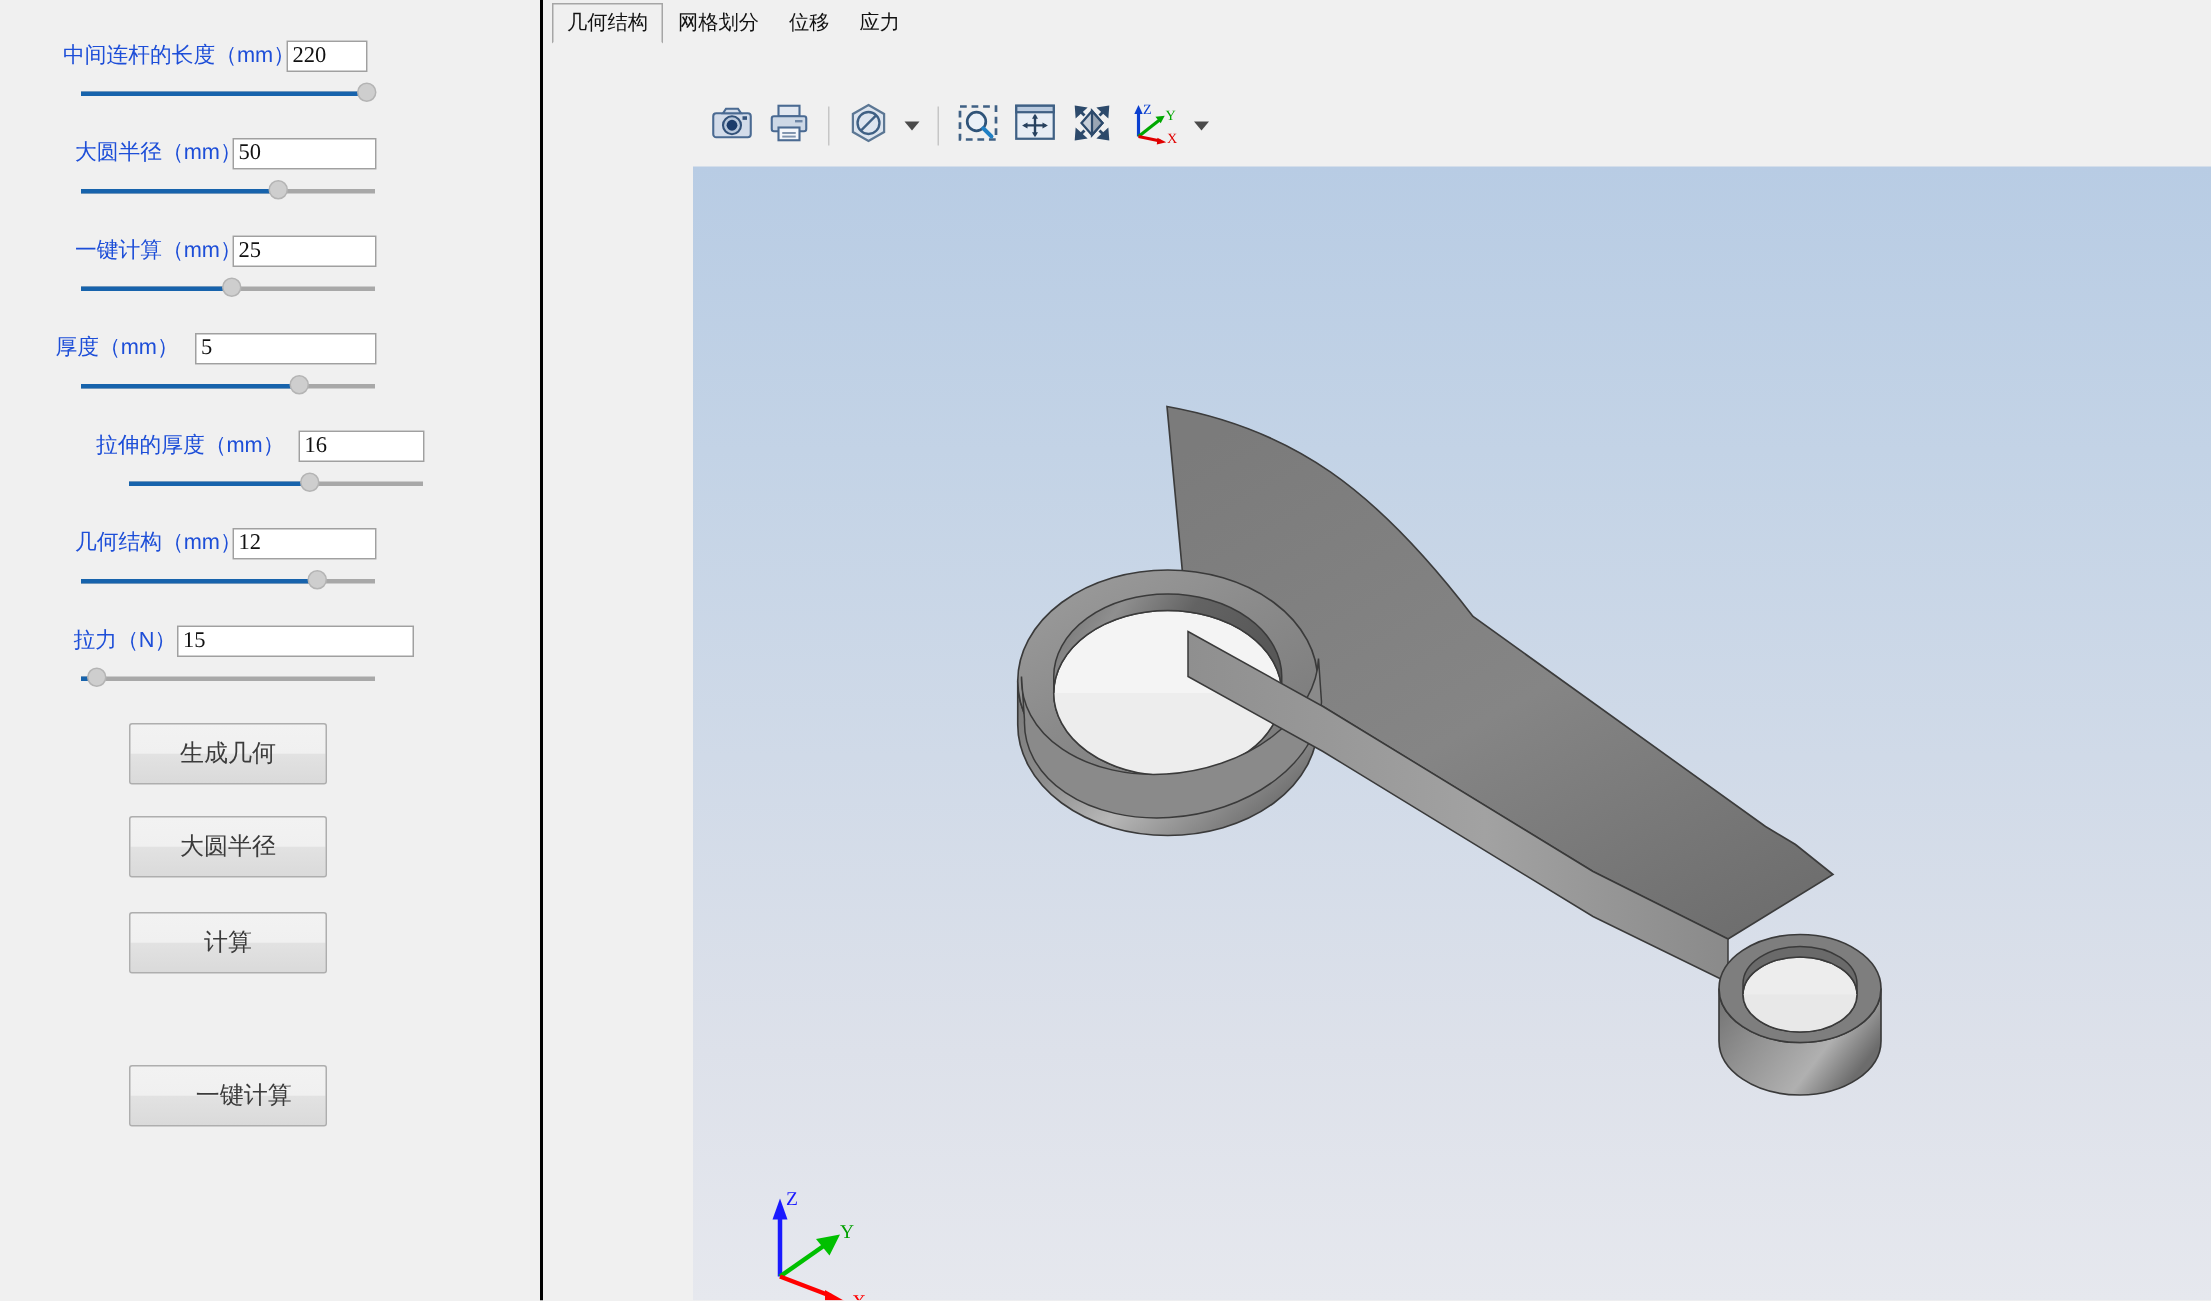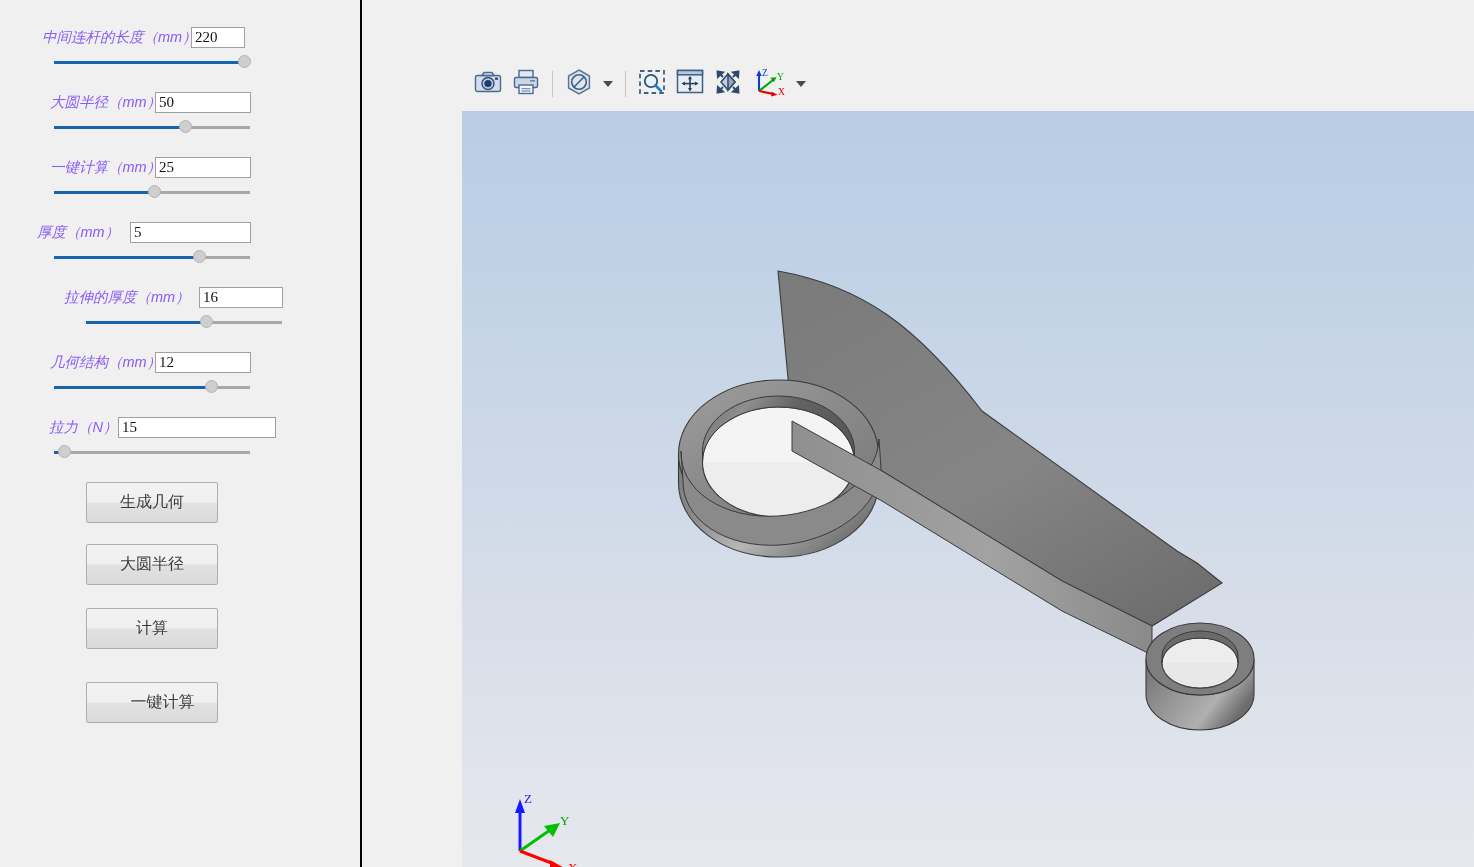--- a/index.html
+++ b/index.html
@@ -17,23 +17,22 @@
     width: 362px; height: 867px;
     background: #f0f0f0;
     border-right: 2px solid #000;
   }
   .param-row { position: absolute; left: 0; width: 362px; }
   .param-head {
     display: flex; align-items: center;
     height: 22px;
   }
   .param-label {
-    font-size: 14.5px; color: #8b5cf6; white-space: nowrap;
+    font-size: 14.5px; color: #1d4ed8; white-space: nowrap;
     line-height: 22px;
-    font-style: italic;
   }
   .param-input {
     height: 21px;
     border: 1px solid #a0a0a0;
     background: #ffffff;
     font-size: 15px;
     color: #111;
     padding: 0 3px;
     line-height: 19px;
     font-family: "Liberation Serif", "DejaVu Serif", serif;
@@ -229,25 +228,34 @@
             <div class="track-fill" style="width: 9.8px;"></div>
             <div class="knob" style="left: 9.8px;"></div>
           </div>
         </div>
       </div>
 
     <div id="button-container">
         <button class="panel-btn" style="top: 482px;">生成几何</button>
         <button class="panel-btn" style="top: 544px;">大圆半径</button>
         <button class="panel-btn" style="top: 608px;">计算</button>
-        <button class="panel-btn" style="top: 682px; padding-left: 21px;">一键计算</button>
+        <button class="panel-btn" style="top: 710px; padding-left: 21px;">一键计算</button>
       </div>
 
   </div>
 
+  <div id="tabstrip">
+    <div class="tabs" id="tabs-container">
+        <div class="tab active">几何结构</div>
+        <div class="tab">网格划分</div>
+        <div class="tab">位移</div>
+        <div class="tab">应力</div>
+      </div>
+    <div class="tabline"></div>
+  </div>
 
   <div id="viewer">
 
     <div id="toolbar">
 
       <div class="tbtn">
         <span>
         <svg width="28" height="24" viewBox="0 0 28 24">
           <rect x="1.5" y="5.5" width="25" height="16" rx="2" fill="#d3dcea" stroke="#4a6a92" stroke-width="1.4"></rect>
           <path d="M8 5.5 L10 2.5 L18 2.5 L20 5.5 Z" fill="#d3dcea" stroke="#4a6a92" stroke-width="1.4"></path>

